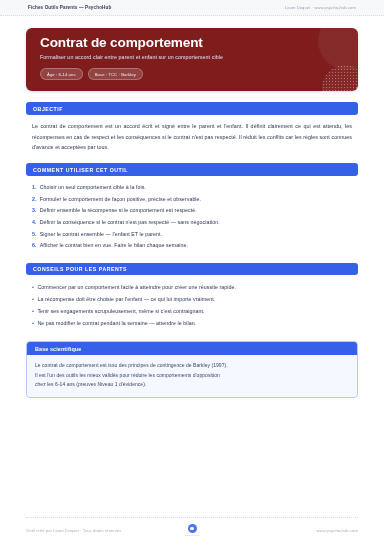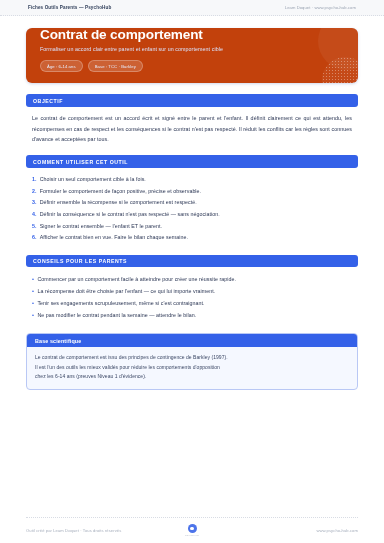--- a/index.html
+++ b/index.html
@@ -59,22 +59,22 @@
     flex: 1 1 auto;
     padding: 12px 26px 0 26px;
     box-sizing: border-box;
   }
 
   
   .hero {
     position: relative;
     overflow: hidden;
     border-radius: 6px;
-    background: #c2410c;
-    padding: 0 14px 11px 14px;
+    background: #7f1d1d;
+    padding: 8px 14px 11px 14px;
     box-sizing: border-box;
     box-shadow: 0 1px 3px rgba(40, 72, 170, 0.22);
   }
   .hero-blob-a {
     position: absolute;
     right: -18px;
     top: -16px;
     width: 58px;
     height: 58px;
     border-radius: 50%;

